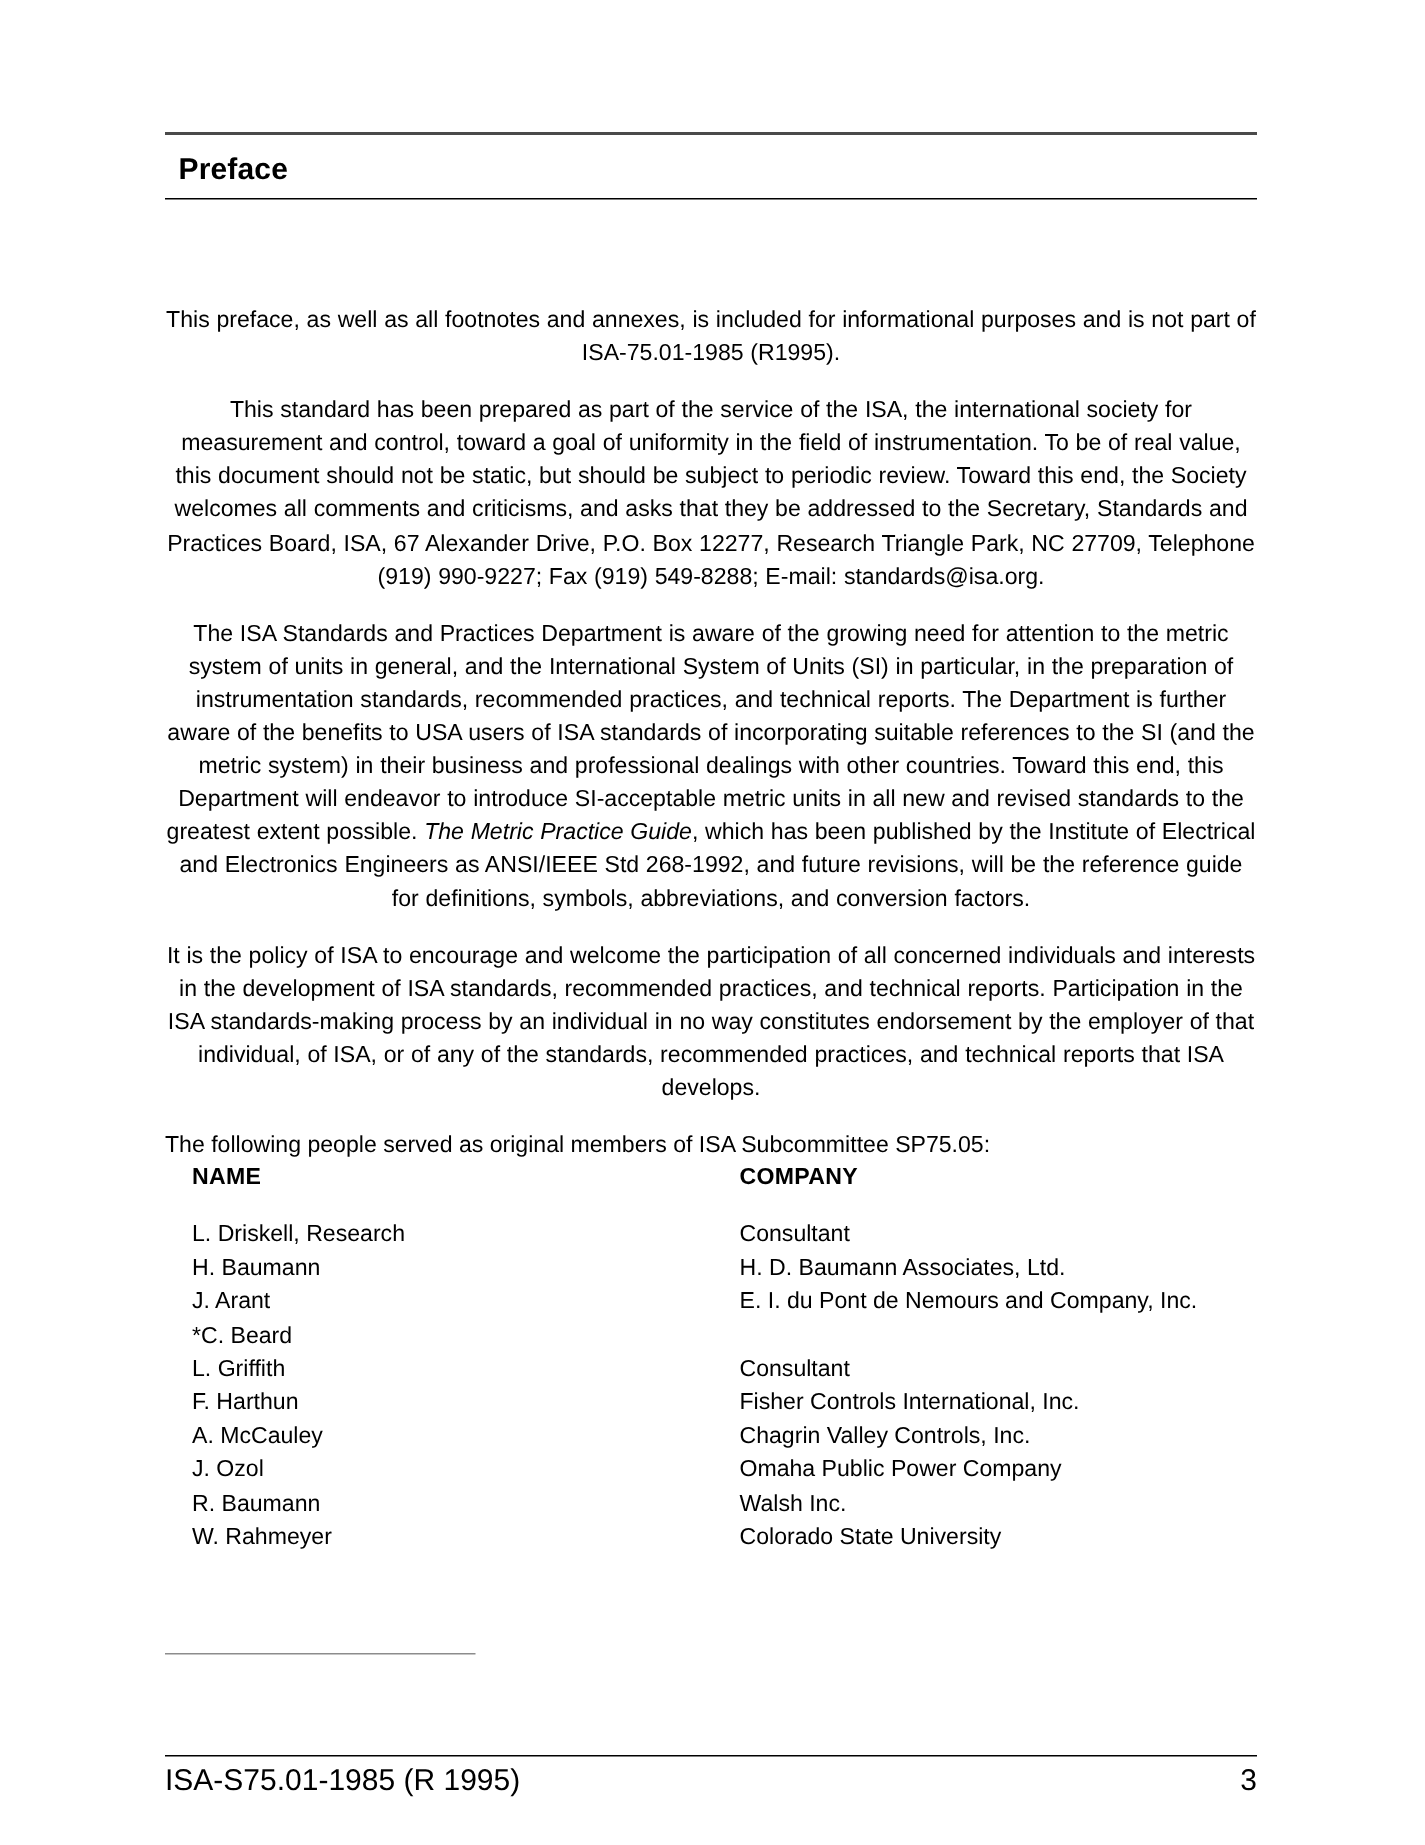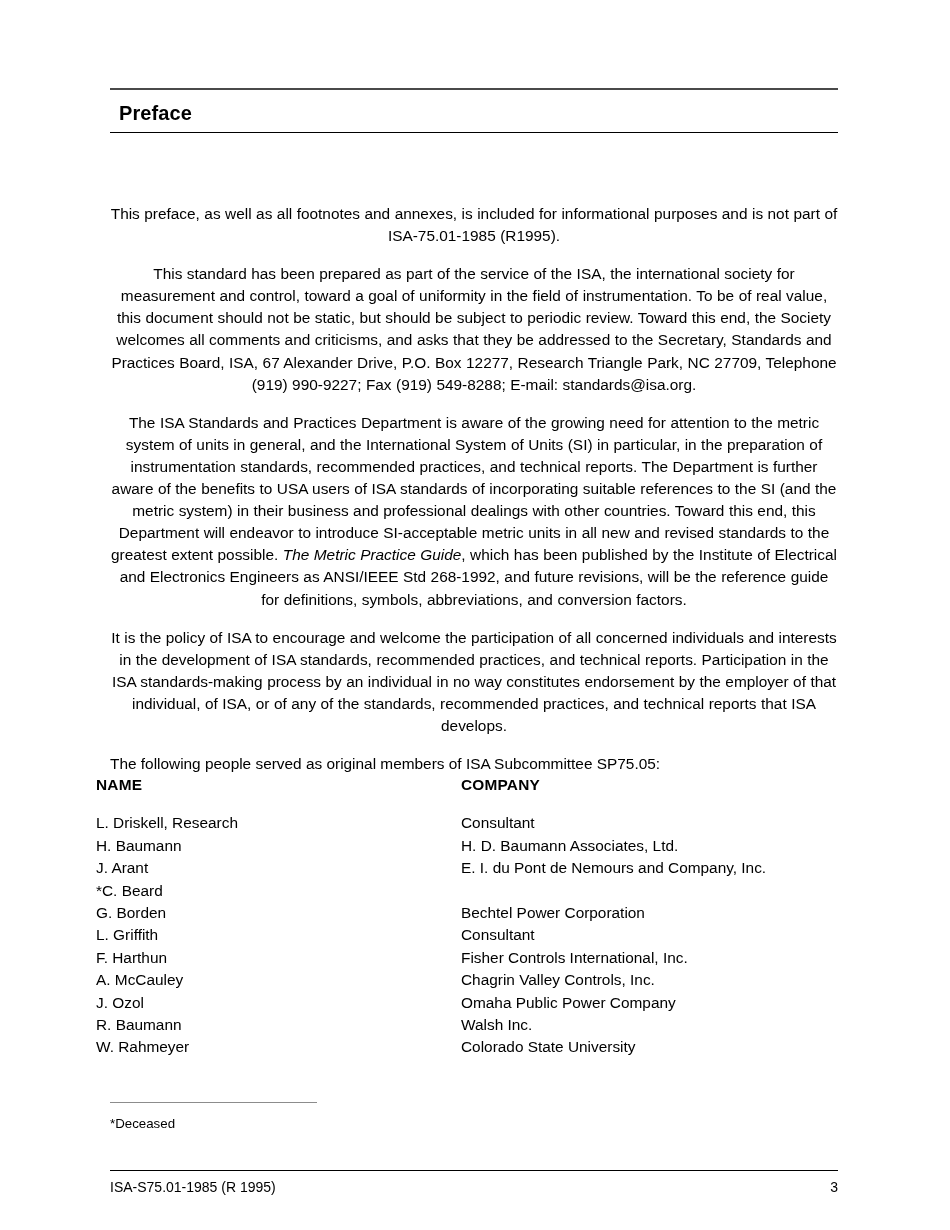--- a/index.html
+++ b/index.html
@@ -67,21 +67,21 @@
   }
   .intro-line {
     font-size: 15.4px;
     line-height: 22.1px;
     margin: 0;
   }
 
   
   .roster {
     position: absolute;
-    left: 96px;
+    left: 128px;
     top: 774px;
     width: 728px;
     border-collapse: collapse;
   }
   .roster th,
   .roster td {
     text-align: left;
     padding: 0;
     vertical-align: top;
     font-size: 15.4px;
@@ -129,21 +129,21 @@
   }
   .footer-rule {
     height: 0;
     border-top: 1.4px solid #000000;
     margin: 0 0 6px 0;
   }
   .footer-row {
     display: flex;
     justify-content: space-between;
     align-items: flex-end;
-    font-size: 14px;
+    font-size: 20px;
     line-height: 20px;
   }
 </style>
 </head>
 <body>
 
 <div class="page">
 
   <div class="header-block">
     <div class="rule-top"></div>
@@ -182,24 +182,20 @@
         </tr>
         <tr>
           <td class="col-name">J. Arant</td>
           <td class="col-company">E. I. du Pont de Nemours and Company, Inc.</td>
         </tr>
         <tr>
           <td class="col-name">*C. Beard</td>
           <td class="col-company"></td>
         </tr>
         <tr>
-          <td class="col-name">G. Borden</td>
-          <td class="col-company">Bechtel Power Corporation</td>
-        </tr>
-        <tr>
           <td class="col-name">L. Griffith</td>
           <td class="col-company">Consultant</td>
         </tr>
         <tr>
           <td class="col-name">F. Harthun</td>
           <td class="col-company">Fisher Controls International, Inc.</td>
         </tr>
         <tr>
           <td class="col-name">A. McCauley</td>
           <td class="col-company">Chagrin Valley Controls, Inc.</td>
@@ -214,21 +210,20 @@
         </tr>
         <tr>
           <td class="col-name">W. Rahmeyer</td>
           <td class="col-company">Colorado State University</td>
         </tr>
       </tbody>
   </table>
 
   <div class="footnote-block">
     <div class="footnote-rule"></div>
-    <p class="footnote-text">*Deceased</p>
   </div>
 
   <div class="footer-block">
     <div class="footer-rule"></div>
     <div class="footer-row">
       <span>ISA-S75.01-1985 (R 1995)</span>
       <span>3</span>
     </div>
   </div>
 

